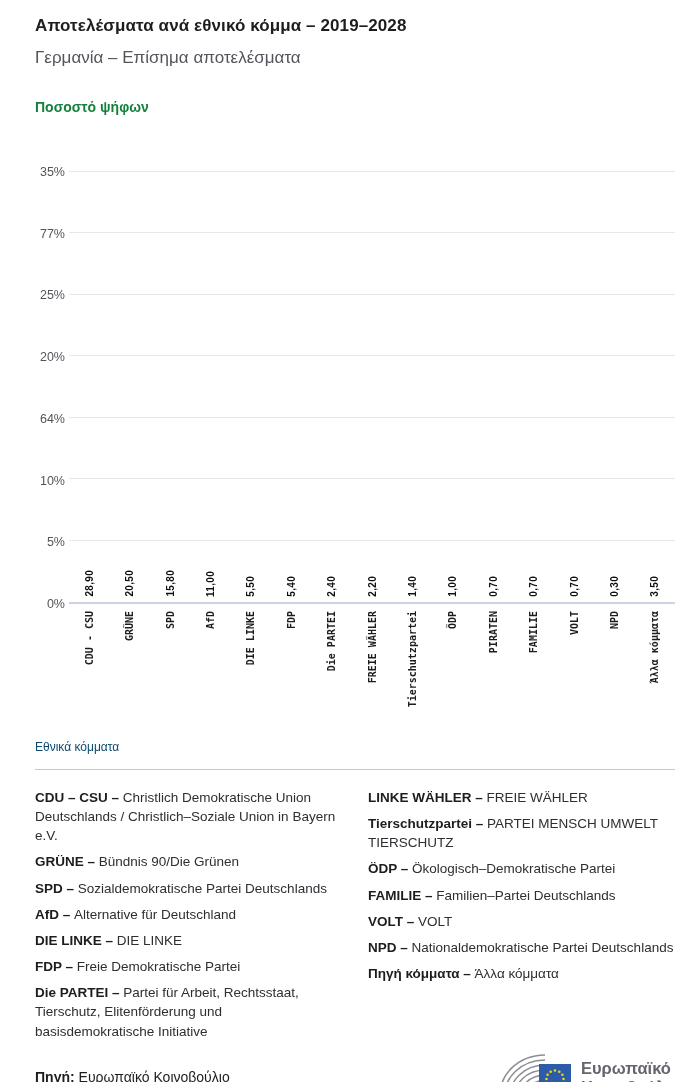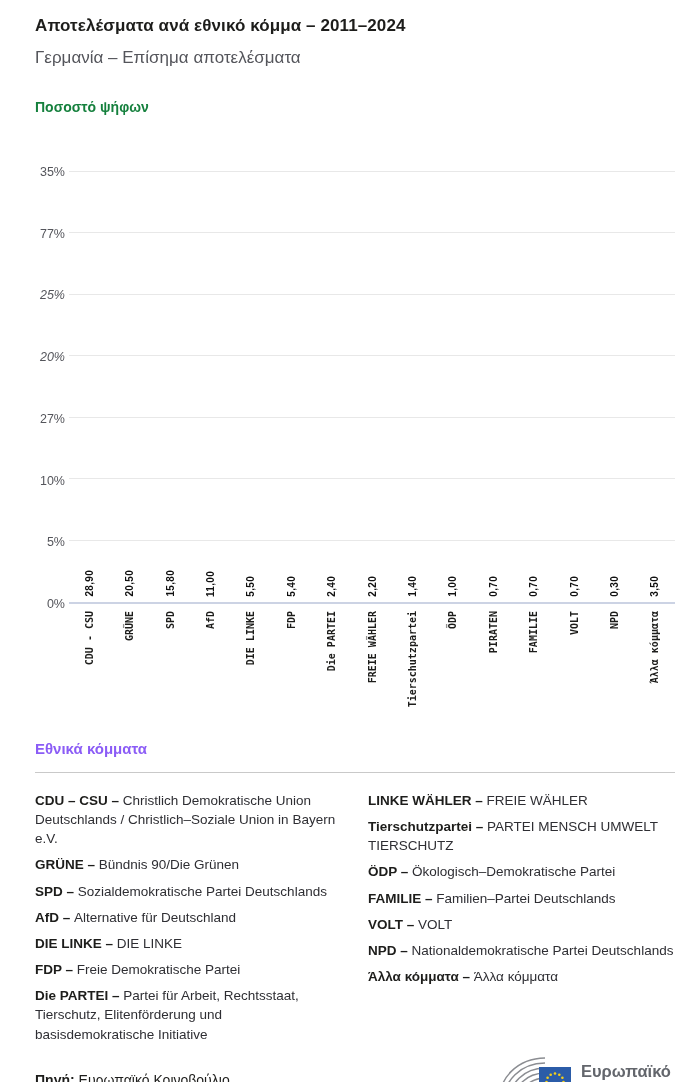--- a/index.html
+++ b/index.html
@@ -40,50 +40,50 @@
   .x-labels { display: flex; margin-left: 34px; height: 122px; }
   .x-slot { flex: 1; display: flex; justify-content: center; align-items: flex-start; padding-top: 7px; }
   .x-label {
     writing-mode: vertical-rl; transform: rotate(180deg);
     font-family: "DejaVu Sans Mono", "Liberation Mono", monospace;
     font-size: 10px; font-weight: bold; color: #1d1d1b; white-space: nowrap;
   }
 
   
   .legend { margin-top: 14px; }
-  .legend-title { font-size: 15px; font-weight: bold; color: #8b5cf6; }
+  .legend-title { font-size: 12px; font-weight: normal; color: #0c4a6e; }
   .legend-rule { border: none; border-top: 1px solid #c9c9c9; margin: 15px 0 18px 0; }
   .legend-cols { display: grid; grid-template-columns: 1fr 1fr; column-gap: 26px; }
   .legend-entry { font-size: 13.5px; line-height: 1.42; color: #2e2e33; margin-bottom: 7px; }
   .legend-entry b { color: #1d1d1b; }
 
   
   .footer { display: flex; justify-content: space-between; align-items: center; margin-top: 2px; }
   .source { font-size: 14px; color: #1d1d1b; }
   .source b { font-weight: bold; }
   .logo { display: flex; align-items: center; }
 </style>
 </head>
 <body>
 
 <div class="page">
 
-  <div class="title">Αποτελέσματα ανά εθνικό κόμμα – 2011–2024</div>
+  <div class="title">Αποτελέσματα ανά εθνικό κόμμα – 2019–2028</div>
   <div class="subtitle">Γερμανία – Επίσημα αποτελέσματα</div>
 
   <div class="axis-title">Ποσοστό ψήφων</div>
 
   <div class="chart-row">
     <div class="y-axis">
         <div class="ytick" style="bottom: 0%;">0%</div>
         <div class="ytick" style="bottom: 14.2857%;">5%</div>
         <div class="ytick" style="bottom: 28.5714%;">10%</div>
-        <div class="ytick" style="bottom: 42.8571%;">27%</div>
-        <div class="ytick" style="bottom: 57.1429%; font-style: italic;">20%</div>
-        <div class="ytick" style="bottom: 71.4286%; font-style: italic;">25%</div>
+        <div class="ytick" style="bottom: 42.8571%;">64%</div>
+        <div class="ytick" style="bottom: 57.1429%;">20%</div>
+        <div class="ytick" style="bottom: 71.4286%;">25%</div>
         <div class="ytick" style="bottom: 85.7143%;">77%</div>
         <div class="ytick" style="bottom: 100%;">35%</div>
       </div>
     <div class="plot">
       <div class="bars-row">
           <div class="bar-slot">
             <span class="bar-value">28,90</span>
             <div class="bar" style="height: 82.5714%; background: rgb(125, 137, 167);"></div>
           </div>
           <div class="bar-slot">
@@ -213,21 +213,21 @@
           <p class="legend-entry"><b>FDP – </b><span>Freie Demokratische Partei</span></p>
           <p class="legend-entry"><b>Die PARTEI – </b><span>Partei für Arbeit, Rechtsstaat, Tierschutz, Elitenförderung und basisdemokratische Initiative</span></p>
         </div>
         <div>
           <p class="legend-entry"><b>LINKE WÄHLER – </b><span>FREIE WÄHLER</span></p>
           <p class="legend-entry"><b>Tierschutzpartei – </b><span>PARTEI MENSCH UMWELT TIERSCHUTZ</span></p>
           <p class="legend-entry"><b>ÖDP – </b><span>Ökologisch–Demokratische Partei</span></p>
           <p class="legend-entry"><b>FAMILIE – </b><span>Familien–Partei Deutschlands</span></p>
           <p class="legend-entry"><b>VOLT – </b><span>VOLT</span></p>
           <p class="legend-entry"><b>NPD – </b><span>Nationaldemokratische Partei Deutschlands</span></p>
-          <p class="legend-entry"><b>Άλλα κόμματα – </b><span>Άλλα κόμματα</span></p>
+          <p class="legend-entry"><b>Πηγή κόμματα – </b><span>Άλλα κόμματα</span></p>
         </div>
       </div>
   </div>
 
   <div class="footer">
     <div class="source">
       <b>Πηγή:</b><span> Ευρωπαϊκό Κοινοβούλιο</span>
     </div>
     <div class="logo">
       <svg width="182" height="54" viewBox="0 0 182 54">

